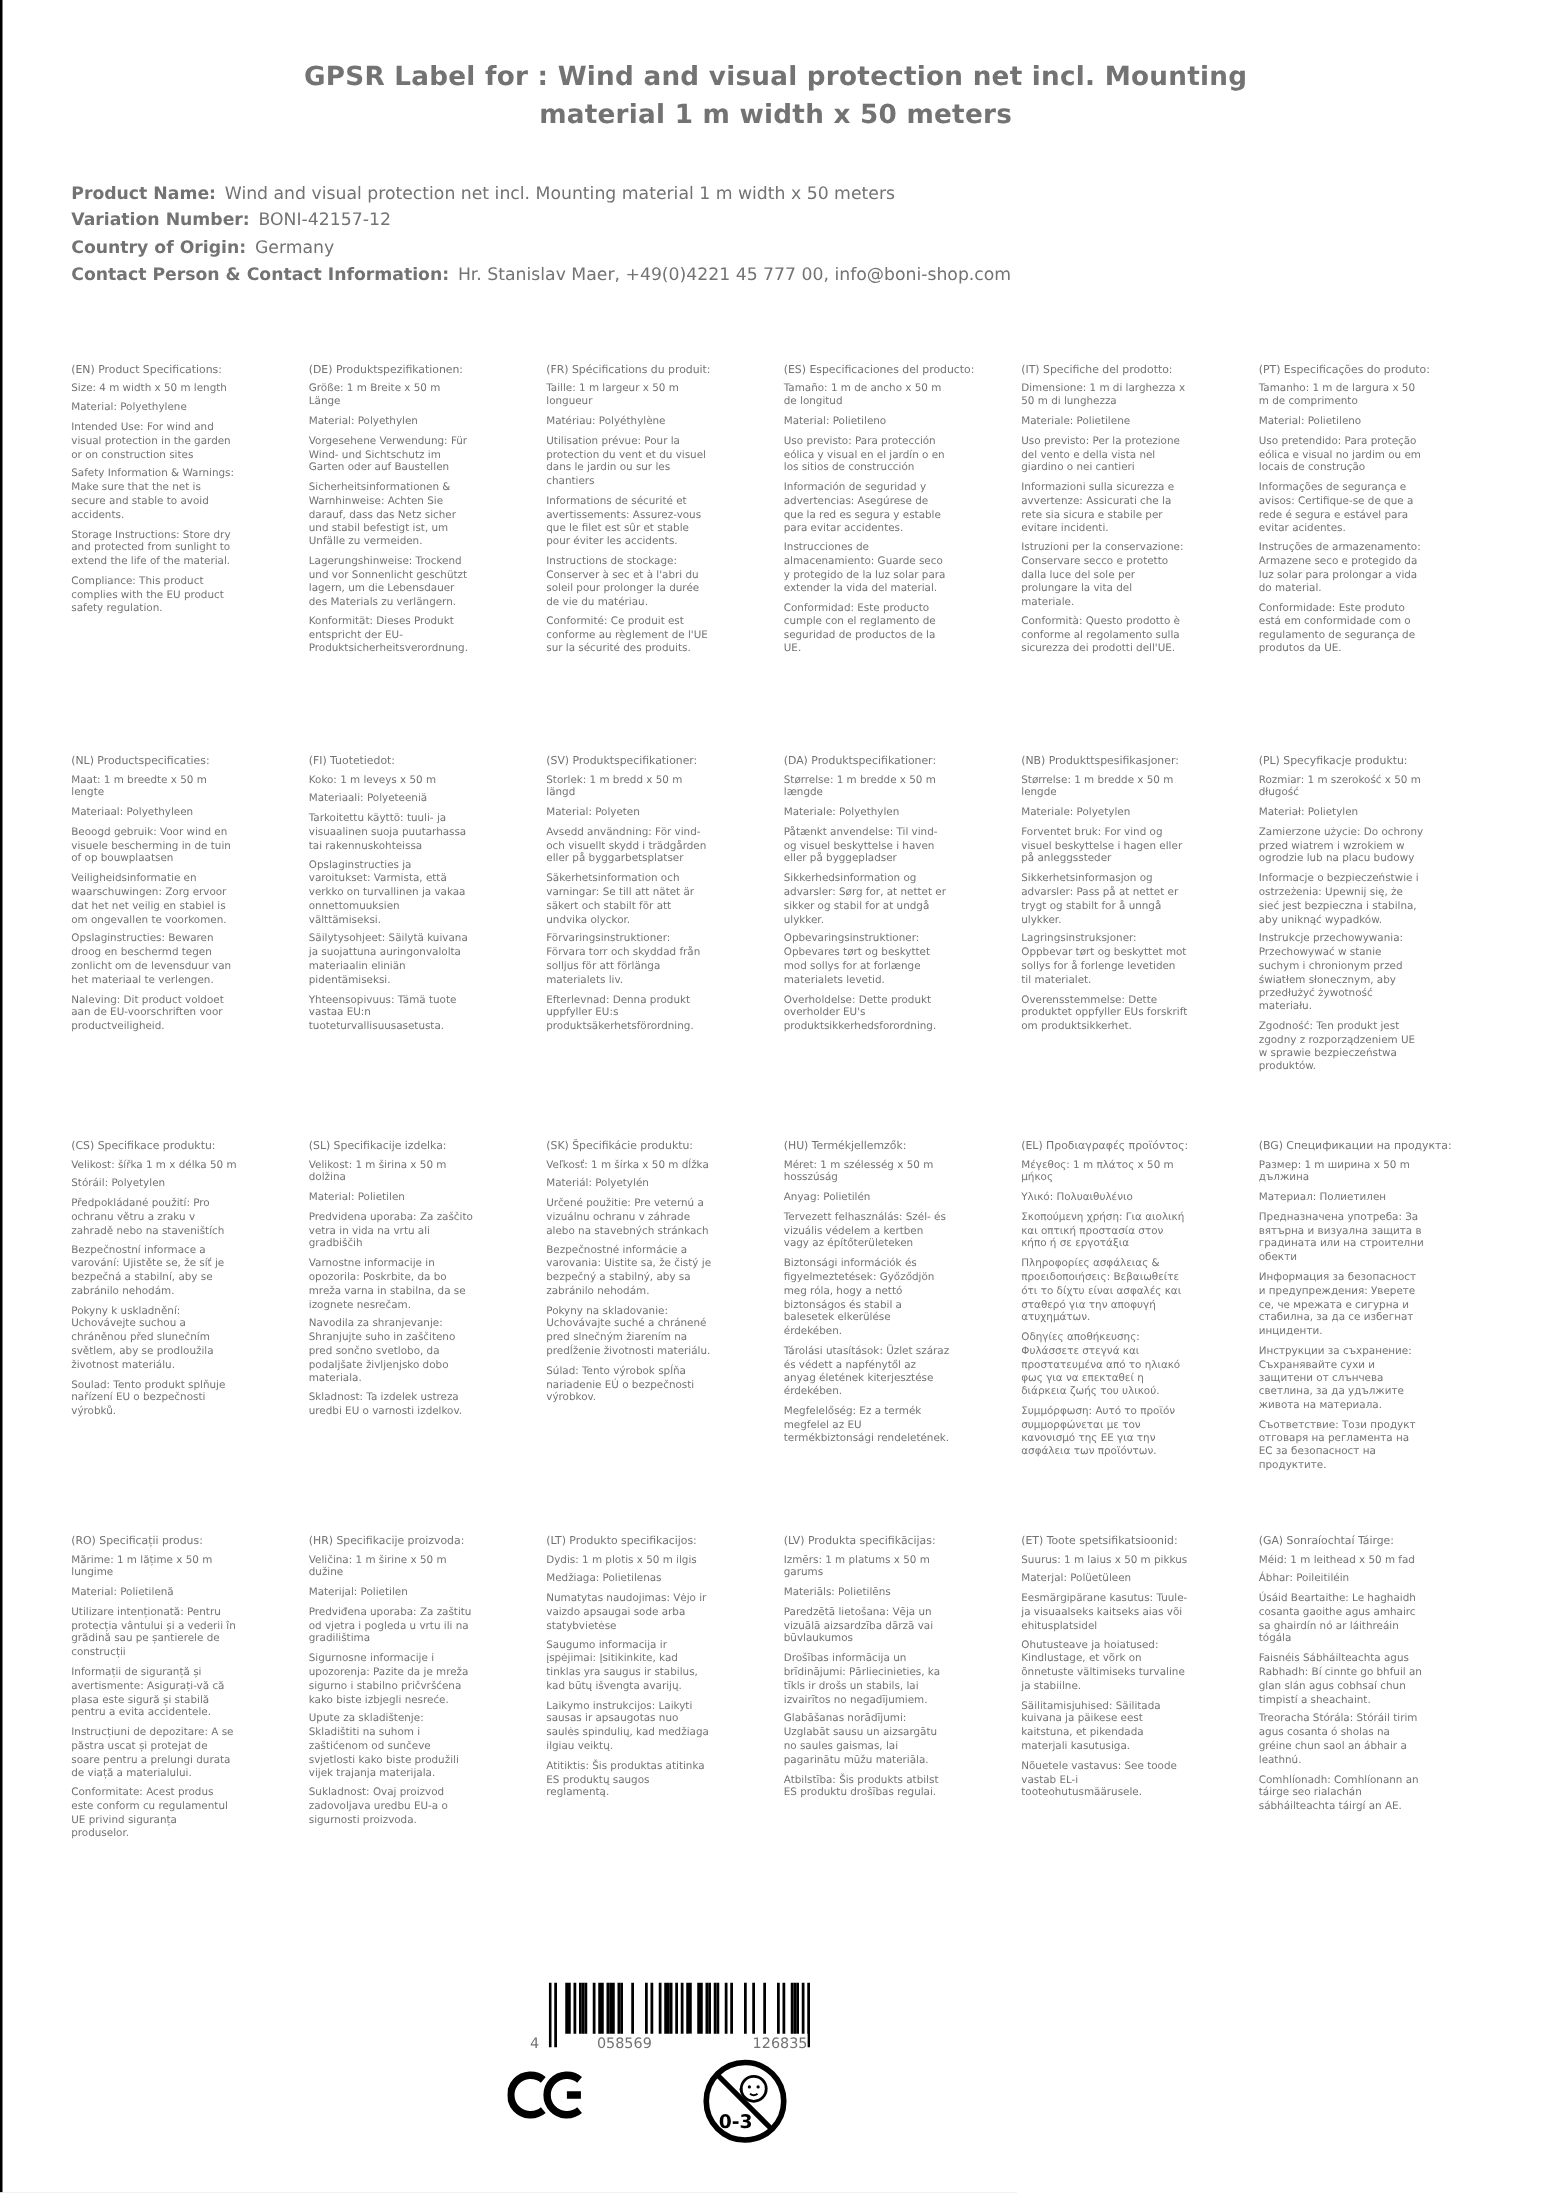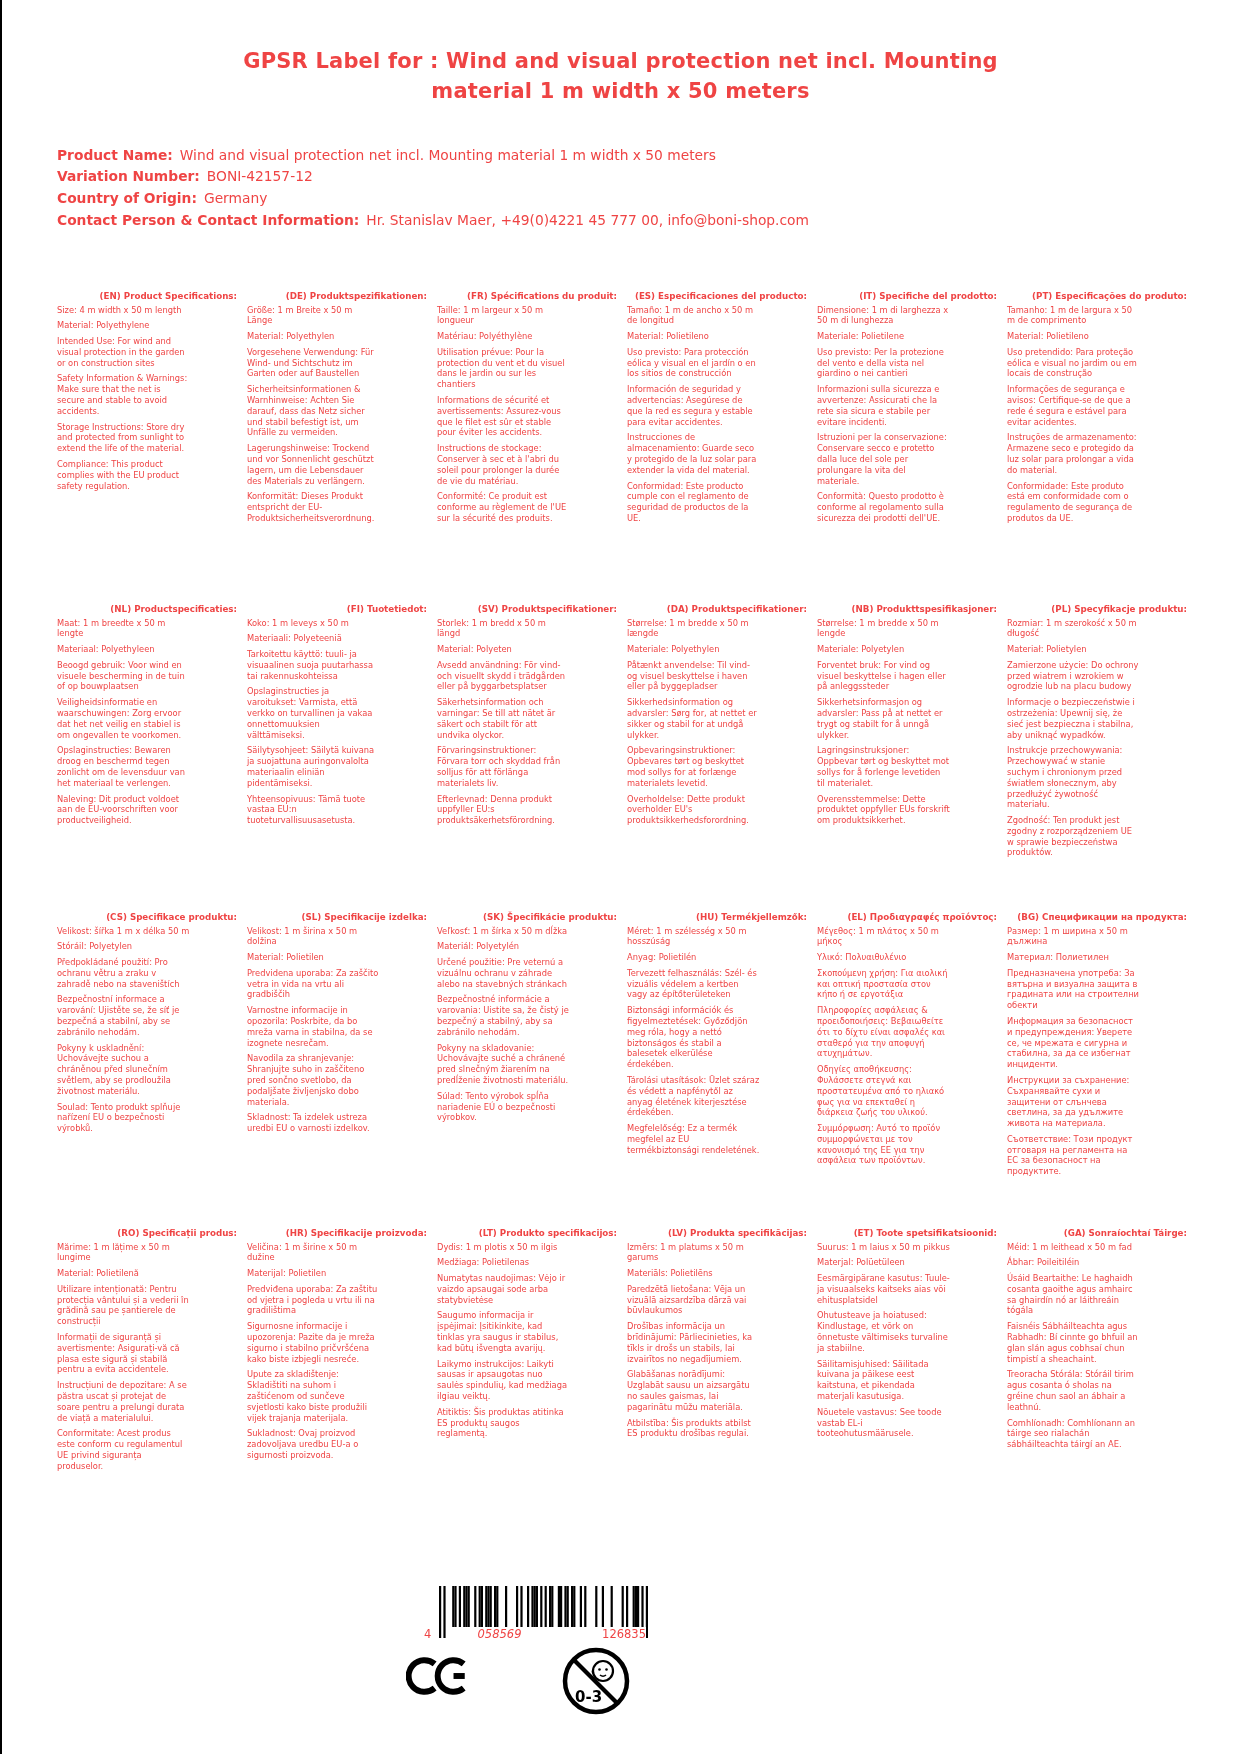--- a/index.html
+++ b/index.html
@@ -1,46 +1,46 @@
 <!DOCTYPE html>
 <html><head>
 <meta charset="utf-8">
 <style>
   html,body { margin:0; padding:0; background:#e8e8e8; }
   .page {
     position:relative; width:1241px; height:1754px; margin:0 auto;
-    background:#ffffff; color:#ef4444;
+    background:#ffffff; color:#737373;
     font-family:"DejaVu Sans","Liberation Sans",sans-serif;
     overflow:hidden;
   }
   .edge-line { position:absolute; left:0; top:0; width:2px; height:1754px; background:#000; }
 
   .title {
     margin:46px auto 0; max-width:815px; text-align:center;
     font-size:21px; font-weight:bold; line-height:1.45; letter-spacing:0.2px;
   }
 
   .product-info { margin:38px 0 0 57px; font-size:13.8px; line-height:21.6px; }
   .pi-row b { font-weight:bold; }
   .pi-row span { margin-left:7px; }
 
   .spec-grid {
     margin:60px 54px 0 57px;
     display:grid; grid-template-columns:repeat(6,1fr); column-gap:10px;
     grid-template-rows:313px 308px 316px auto;
   }
   .cell { font-size:8.3px; line-height:1.3; }
-  .cell h3 { font-size:8.7px; font-weight:bold; margin:0 0 2px; white-space:nowrap;text-align:right; }
+  .cell h3 { font-size:8.7px; font-weight:normal; margin:0 0 2px; white-space:nowrap; }
   .cell p { margin:0 0 5px; max-width:133px; overflow-wrap:break-word; }
 
   .barcode { position:absolute; left:424px; top:1586px; width:232px; height:58px; }
   #barcode-svg { display:block; margin-left:15px; fill:#000; }
   .bc-digit { position:absolute; top:41px; font-size:11.5px; }
   .bc-lead { left:0px; }
-  .bc-g1 { left:22px; width:107px; text-align:center; background:#fff;font-style:italic; }
+  .bc-g1 { left:22px; width:107px; text-align:center; background:#fff; }
   .bc-g2 { left:127px; width:95px; text-align:right; background:#fff; }
 
   .ce-mark { position:absolute; left:406px; top:1652px; }
   .age-warning { position:absolute; left:560px; top:1645px; }
 </style>
 </head>
 <body>
 
 <div class="page">
   <div class="edge-line"></div>

